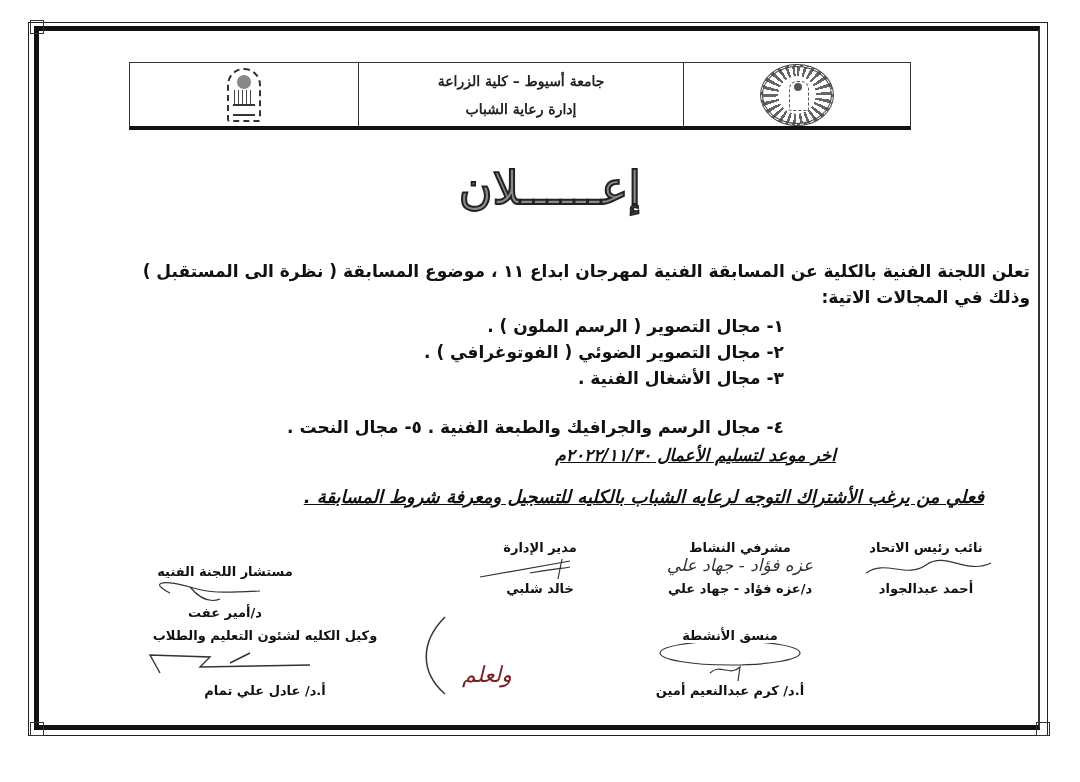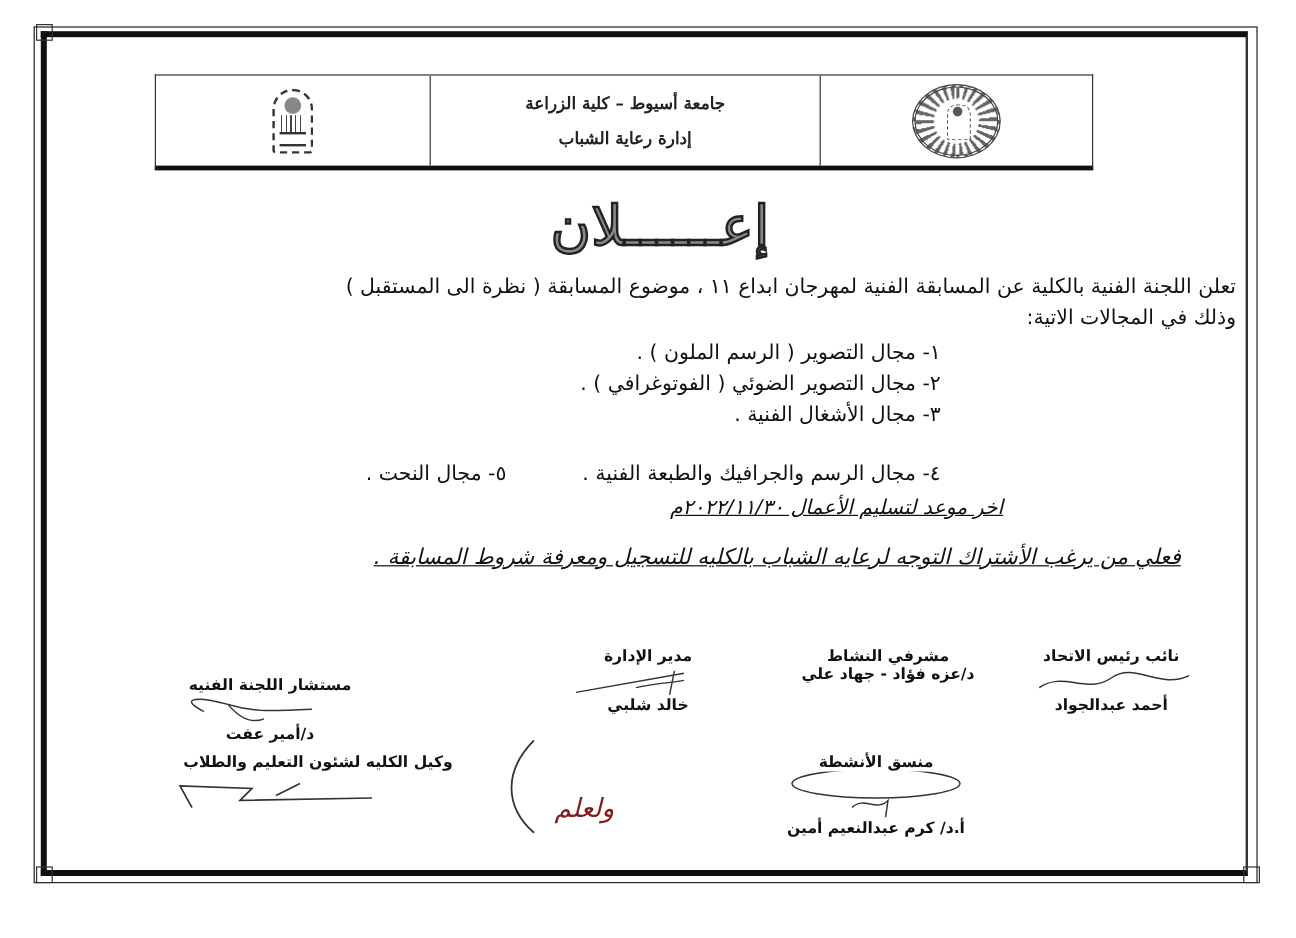--- a/index.html
+++ b/index.html
@@ -12,21 +12,21 @@
     border: 1px solid #222;
   }
   .inner-frame {
     position: absolute; left: 34px; top: 26px; width: 1006px; height: 704px;
     border-top: 5px solid #111; border-left: 5px solid #111; border-bottom: 5px solid #111;
     border-right: 2px solid #333; box-sizing: border-box;
   }
   .corner { position: absolute; width: 12px; height: 12px; border: 1px solid #333; }
 
   .header-box {
-    position: absolute; left: 129px; top: 62px; width: 782px; height: 80px;
+    position: absolute; left: 129px; top: 62px; width: 782px; height: 68px;
     border: 1px solid #333; border-bottom: 4px solid #111; box-sizing: border-box;
     display: flex; direction: ltr;
   }
   .header-cell { height: 100%; box-sizing: border-box; display: flex; align-items: center; justify-content: center; }
   .header-left { width: 229px; border-right: 1px solid #333; }
   .header-mid { width: 325px; border-right: 1px solid #333; flex-direction: column; direction: rtl; gap: 12px; }
   .header-right { flex: 1; }
   .hdr-line { font-family: "DejaVu Serif", "Liberation Serif", serif; font-size: 14px; font-weight: bold; color: #222; }
 
   .logo-arch {
@@ -45,21 +45,21 @@
   .logo-seal .core { position: absolute; left: 26px; top: 14px; width: 18px; height: 28px; border: 1px dashed #555; border-radius: 8px 8px 2px 2px; }
   .logo-seal .dot { position: absolute; left: 31px; top: 16px; width: 8px; height: 8px; border-radius: 50%; background: #555; }
 
   .title-wrap { position: absolute; left: 400px; top: 160px; width: 300px; height: 60px; text-align: center; }
   .doc-title {
     font-family: "DejaVu Sans", sans-serif; font-size: 46px; font-weight: normal; letter-spacing: 2px;
     color: #8a8a8a; -webkit-text-stroke: 2px #222; display: inline-block; line-height: 56px;
   }
 
   .rtl { direction: rtl; position: absolute; }
-  .body-text { font-family: "DejaVu Sans", "Liberation Sans", sans-serif; font-weight: normal; font-size: 17px; color: #111; white-space: nowrap; }
+  .body-text { font-family: "DejaVu Sans", "Liberation Sans", sans-serif; font-weight: bold; font-size: 17px; color: #111; white-space: nowrap; margin-top: 32px; }
   .para-line1 { right: 50px; top: 229px; }
   .para-line2 { right: 50px; top: 255px; }
   .item { right: 296px; }
   .item5 { right: 658px; top: 385px; }
   .deadline { right: 244px; top: 413px; font-style: italic; text-decoration: underline; }
   .call { right: 96px; top: 454px; font-size: 18px; font-style: italic; text-decoration: underline; }
 
   .sig { position: absolute; direction: rtl; text-align: center; font-weight: bold; font-size: 13px; }
   .sig .role, .sig .name { display: block; white-space: nowrap; }
   .sig .scribble { display: block; height: 26px; position: relative; }
@@ -116,20 +116,21 @@
   <span class="role">نائب رئيس الاتحاد</span>
   <span class="scribble">
     <svg width="160" height="26">
         <path d="M20 18 C40 4, 60 24, 80 10 S120 20, 145 8" stroke="#333" fill="none" stroke-width="1.2"></path>
       </svg>
   </span>
   <span class="name">أحمد عبدالجواد</span>
 </div>
 <div class="sig" style="left:640px;top:540px;width:200px;">
   <span class="role">مشرفي النشاط</span>
+  <span class="scribble" style="font-weight:normal;font-size:17px;color:#333;font-style:italic;">عزه فؤاد - جهاد علي</span>
   <span class="name">د/عزه فؤاد - جهاد علي</span>
 </div>
 <div class="sig" style="left:470px;top:540px;width:140px;">
   <span class="role">مدير الإدارة</span>
   <span class="scribble">
     <svg width="140" height="26">
         <path d="M10 22 L100 6 M60 18 C80 14, 90 14, 100 12 M92 4 L88 24" stroke="#333" fill="none" stroke-width="1.2"></path>
       </svg>
   </span>
   <span class="name">خالد شلبي</span>
@@ -154,20 +155,21 @@
   </span>
   <span class="name">أ.د/ كرم عبدالنعيم أمين</span>
 </div>
 <div class="sig" style="left:130px;top:628px;width:270px;">
   <span class="role">وكيل الكليه لشئون التعليم والطلاب</span>
   <span class="scribble" style="height:40px;">
     <svg width="270" height="40">
         <path d="M30 30 L20 12 L80 14 L70 24 L180 22 M100 20 L120 10" stroke="#333" fill="none" stroke-width="1.4"></path>
       </svg>
   </span>
+  <span class="name">أ.د/ عادل علي تمام</span>
 </div>
 
 <div class="hand-note" style="left:415px;top:612px;">
   <svg width="160" height="90">
       <path d="M30 5 C5 30, 5 60, 30 82" stroke="#333" fill="none" stroke-width="1.5"></path>
     </svg>
 </div>
 <div class="hand-note" style="left:462px;top:662px;font-size:22px;font-style:italic;color:#7f1d1d;direction:rtl;">ولعلم</div>
 
 </body></html>

